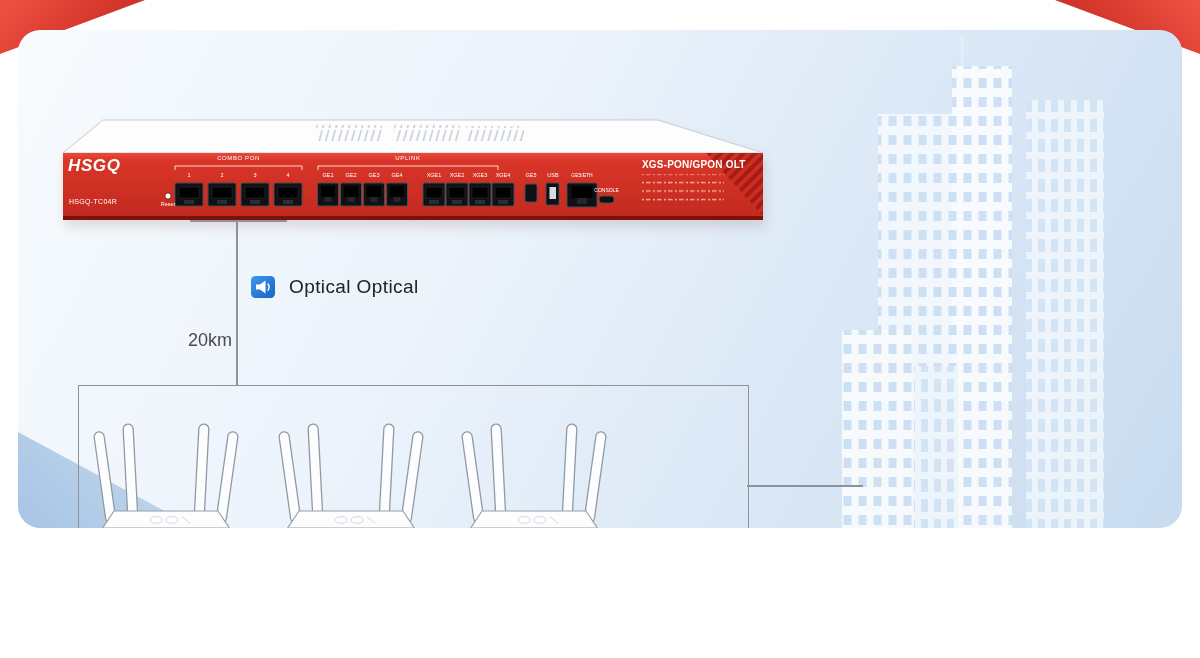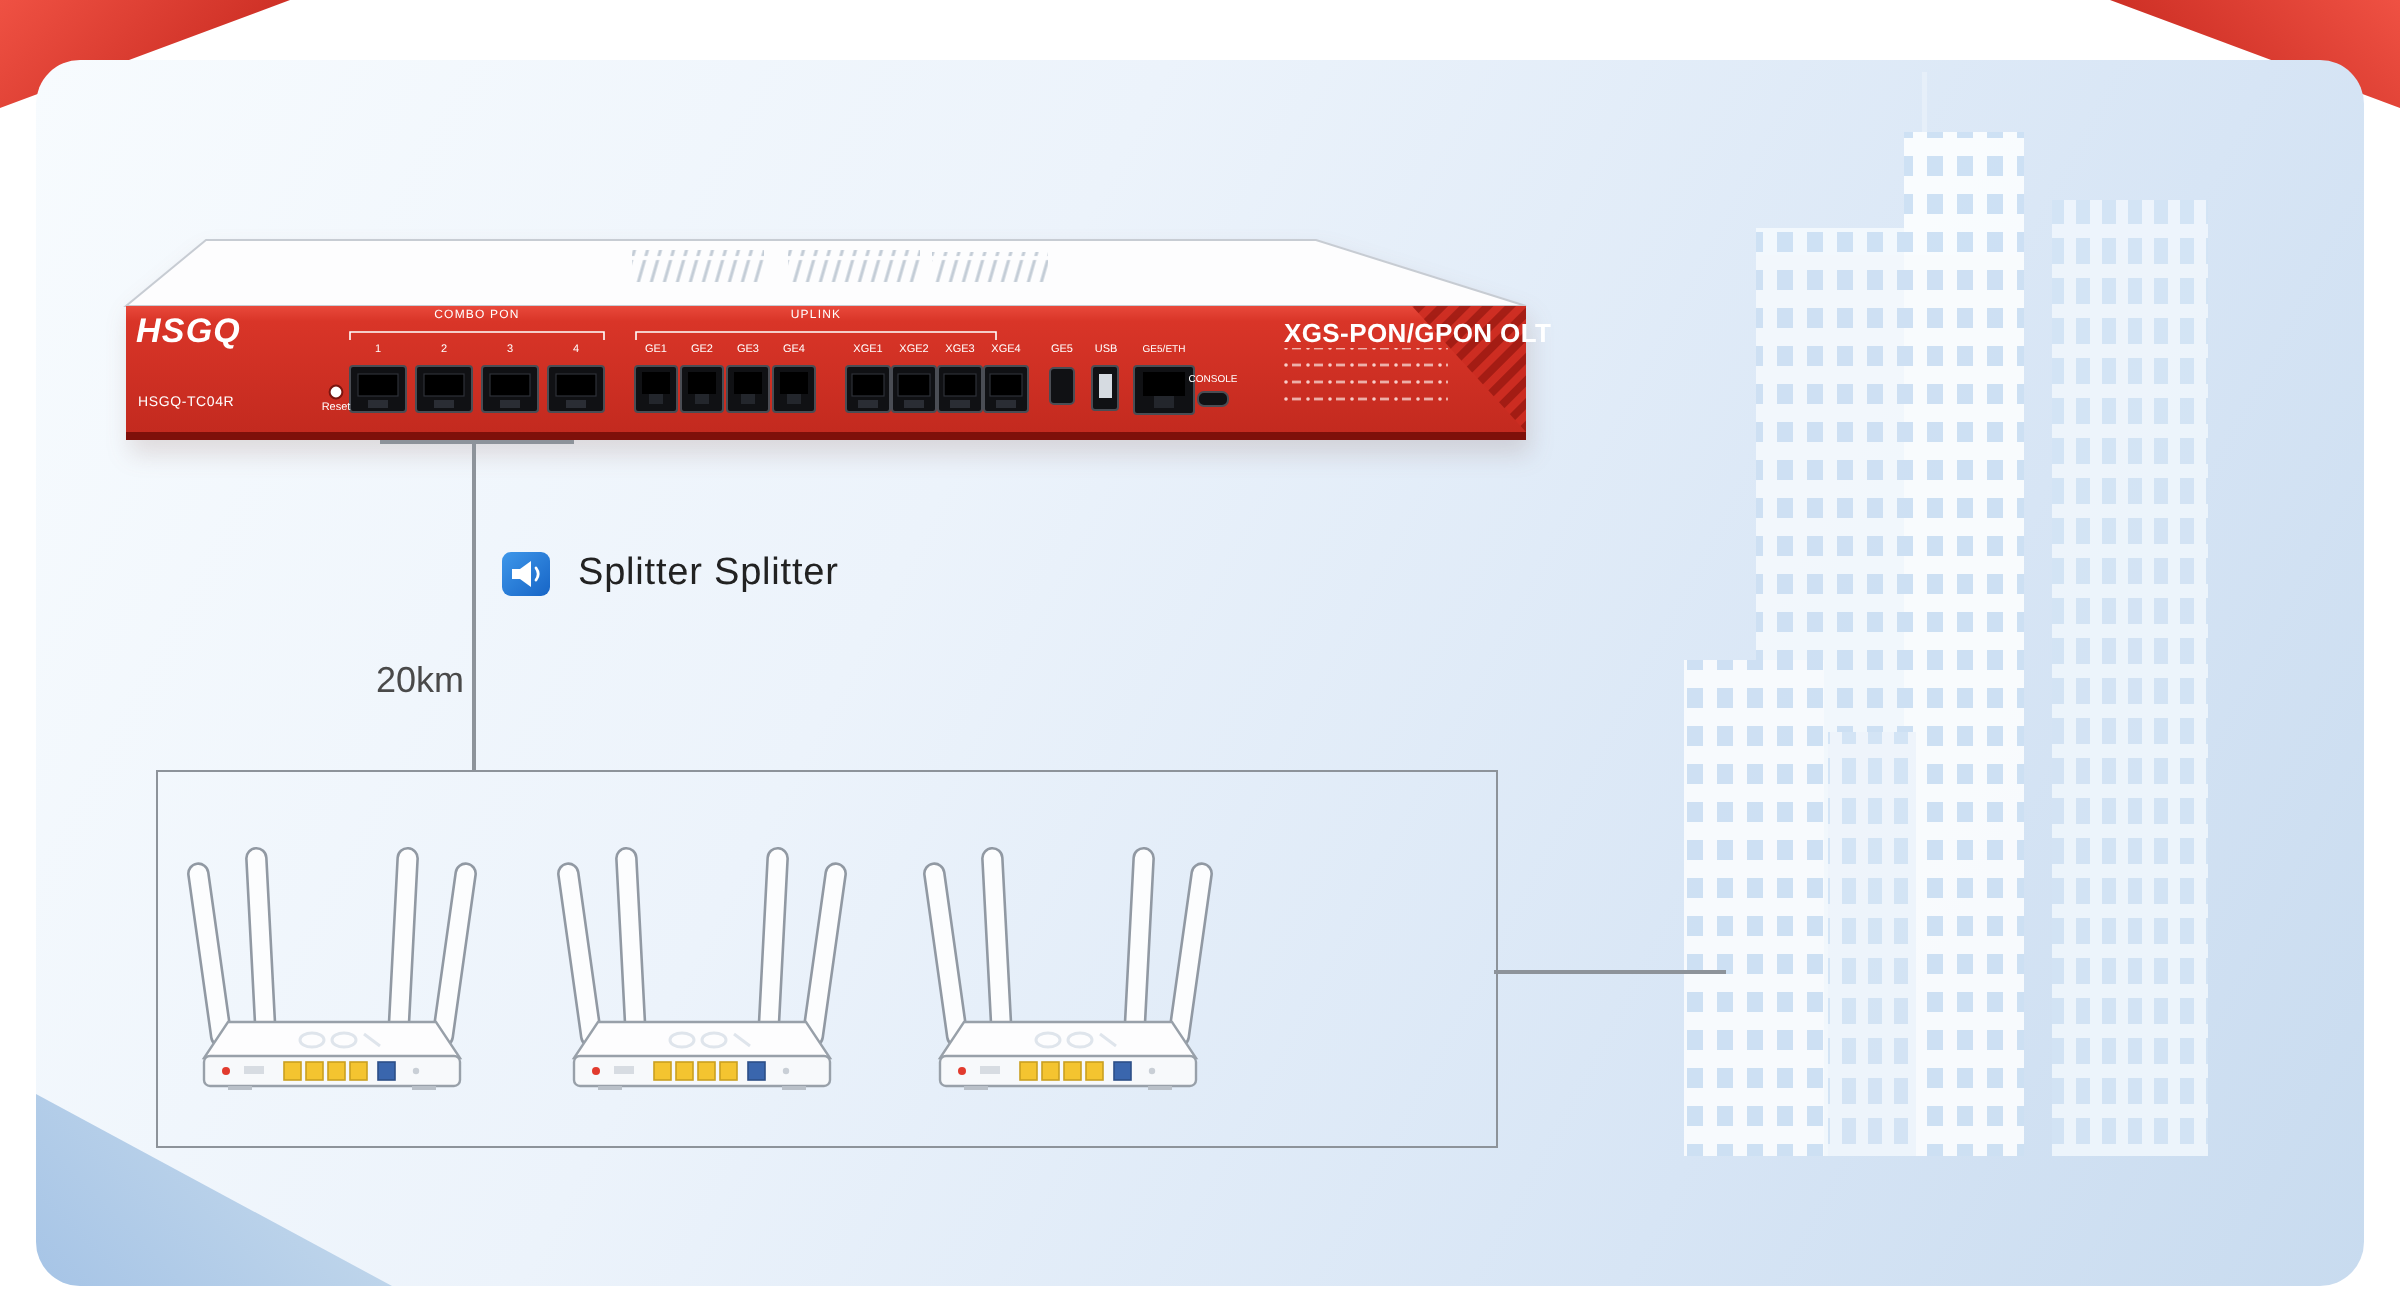--- a/index.html
+++ b/index.html
@@ -7,21 +7,21 @@
     position:relative; width:1200px; height:658px; overflow:hidden;
     background:#ffffff; font-family:"Liberation Sans", sans-serif;
   }
   
   .corner-tl, .corner-tr { position:absolute; top:0; width:145px; height:54px; }
   .corner-tl { left:0; background:linear-gradient(135deg,#ef5143,#c2241b); clip-path:polygon(0 0,100% 0,0 100%); }
   .corner-tr { right:0; background:linear-gradient(225deg,#ef5143,#c2241b); clip-path:polygon(0 0,100% 0,100% 100%); }
 
   
   .panel {
-    position:absolute; left:18px; top:30px; width:1164px; height:613px;
+    position:absolute; left:18px; top:30px; width:1164px; height:498px;
     border-radius:22px; overflow:hidden;
     background:linear-gradient(118deg,#f7fbfe 0%, #ecf3fb 38%, #d7e5f5 75%, #c8dbef 100%);
   }
   .corner-bl {
     position:absolute; left:0; bottom:0; width:178px; height:96px;
     background:linear-gradient(45deg,#a6c4e6,#cadded);
     clip-path:polygon(0 0,0 100%,100% 100%);
   }
   .skyline { position:absolute; left:822px; top:6px; opacity:.92; }
 
@@ -35,21 +35,21 @@
   .grp { font-size:6px; text-align:center; letter-spacing:.6px; }
   .grp-combo { left:128px; top:43px; width:105px; }
   .grp-uplink { left:300px; top:43px; width:100px; }
   .pl { font-size:5.5px; text-align:center; width:24px; }
   .pl-c1{left:119px;top:60px;} .pl-c2{left:152px;top:60px;} .pl-c3{left:185px;top:60px;} .pl-c4{left:218px;top:60px;}
   .pl-ge1{left:258px;top:60px;} .pl-ge2{left:281px;top:60px;} .pl-ge3{left:304px;top:60px;} .pl-ge4{left:327px;top:60px;}
   .pl-xge1{left:364px;top:60px;} .pl-xge2{left:387px;top:60px;} .pl-xge3{left:410px;top:60px;} .pl-xge4{left:433px;top:60px;}
   .pl-ge5{left:461px;top:60px;} .pl-usb{left:483px;top:60px;}
   .pl-ge5eth{left:506px;top:60px;width:36px;font-size:5px;}
   .pl-console{left:530px;top:75px;width:37px;font-size:5px;}
-  .olt-product { left:584px; top:47px; font-size:13px; font-weight:bold; letter-spacing:.2px; }
+  .olt-product { left:584px; top:47px; font-size:10px; font-weight:bold; letter-spacing:.2px; }
 
   
   .cline { position:absolute; background:#8d939a; }
   .bus-line  { left:172px; top:190px; width:97px;  height:1.5px; }
   .drop-line { left:218px; top:190px; width:1.5px; height:165px; }
   .city-line { left:729px; top:455px; width:116px; height:1.5px; }
 
   
   .splitter-row { position:absolute; left:233px; top:246px; display:flex; align-items:center; gap:14px; }
   .splitter-text { font-size:19px; color:#222; font-weight:500; letter-spacing:.4px; }
@@ -251,21 +251,21 @@
         <defs>
           <linearGradient id="blueg" x1="0" y1="0" x2="1" y2="1">
             <stop offset="0" stop-color="#3e97ea"></stop>
             <stop offset="1" stop-color="#1765c6"></stop>
           </linearGradient>
         </defs>
         <rect x="0" y="0" width="24" height="22" rx="4.5" fill="url(#blueg)"></rect>
         <path d="M5,8.5 H9 L14.5,4.5 V17.5 L9,13.5 H5 Z" fill="#ffffff"></path>
         <path d="M17,8 q2.2,3 0,6" stroke="#ffffff" fill="none" stroke-width="1.4" stroke-linecap="round"></path>
       </svg>
-      <span class="splitter-text">Splitter Splitter</span>
+      <span class="splitter-text">Optical Optical</span>
     </div>
 
     <span class="distance">20km</span>
 
     <div class="onu-box">
       <div class="router-slot rs1">
     <svg viewBox="0 0 160 130" width="160" height="130">
       <g fill="#fcfdfe" stroke="#9199a3" stroke-width="1.3">
         <rect x="20" y="16" width="10" height="92" rx="5" transform="rotate(-8 25 106)"></rect>
         <rect x="42" y="9" width="10" height="99" rx="5" transform="rotate(-3 47 106)"></rect>

